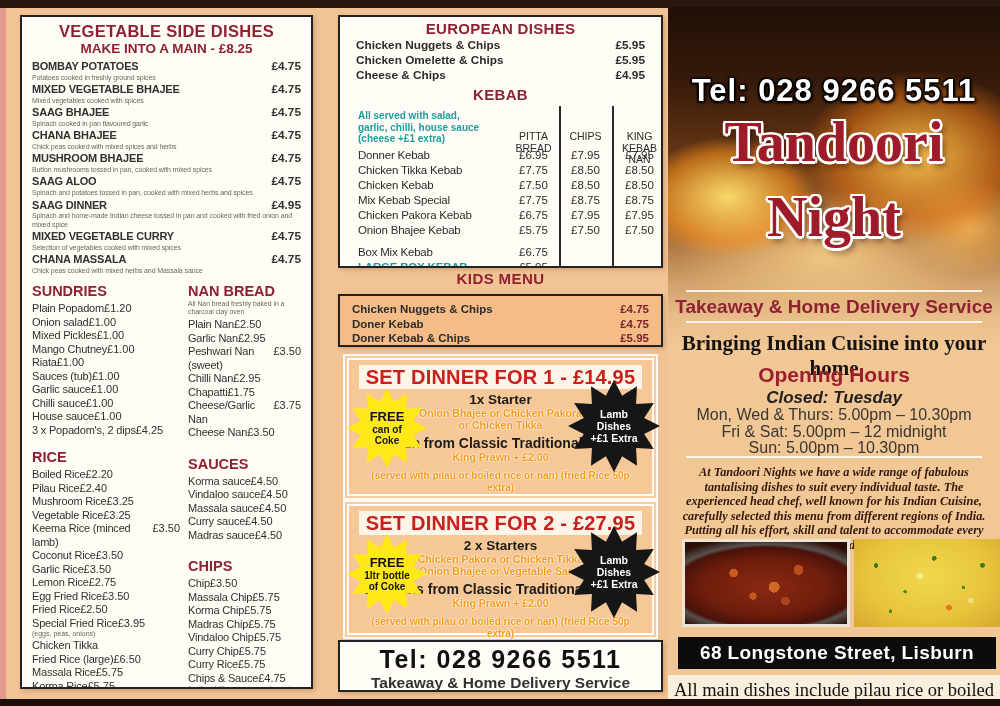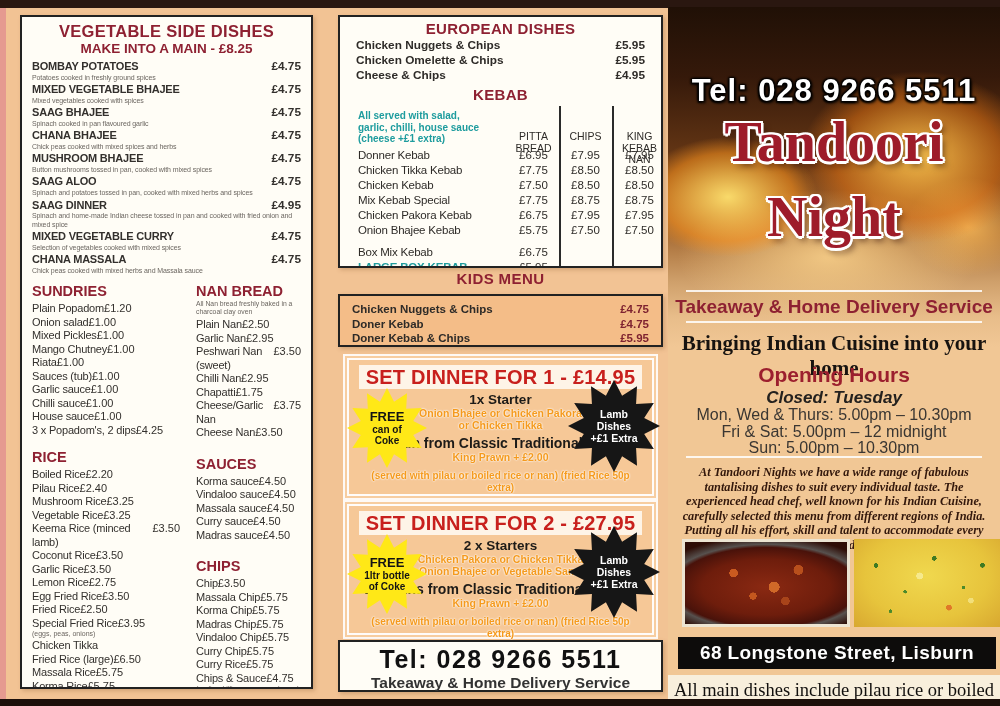--- a/index.html
+++ b/index.html
@@ -17,21 +17,21 @@
   .tel-box{left:338px;top:640px;width:325px;height:52px;text-align:center;padding-top:3px;}
 
   
   .veg-title{font-size:16.5px;font-weight:bold;color:#8e2132;text-align:center;letter-spacing:.3px;line-height:19px;}
   .veg-sub{font-size:13.5px;font-weight:bold;color:#8e2132;text-align:center;line-height:16px;margin-bottom:3px;}
   .vi{margin-bottom:1px;}
   .vi-row{display:flex;justify-content:space-between;line-height:13.5px;}
   .vi-name{font-size:11px;font-weight:bold;color:#33302d;letter-spacing:-.2px;}
   .vi-price{font-size:11.8px;font-weight:bold;color:#33302d;}
   .vi-desc{font-size:7px;color:#6b6660;line-height:8.6px;letter-spacing:-.1px;}
-  .cols{display:flex;gap:16px;margin-top:4px;}
+  .cols{display:flex;gap:8px;margin-top:4px;}
   .col-l{width:148px;flex:none;}
   .col-r{flex:1;}
   .sec-title{font-size:14.5px;font-weight:bold;color:#8e2132;line-height:18px;margin:3px 0 2px;}
   .sec-note{font-size:6.8px;color:#6b6660;line-height:8px;margin:-2px 0 2px;}
   .si{margin:0;}
   .s-row{display:flex;line-height:13.5px;}
   .s-name{font-size:11px;color:#33302d;letter-spacing:-.2px;}
   .s-price{font-size:11px;color:#33302d;}
   .s-desc{font-size:7px;color:#6b6660;line-height:8.6px;}
   .gap8{height:8px;} .gap12{height:12px;}

